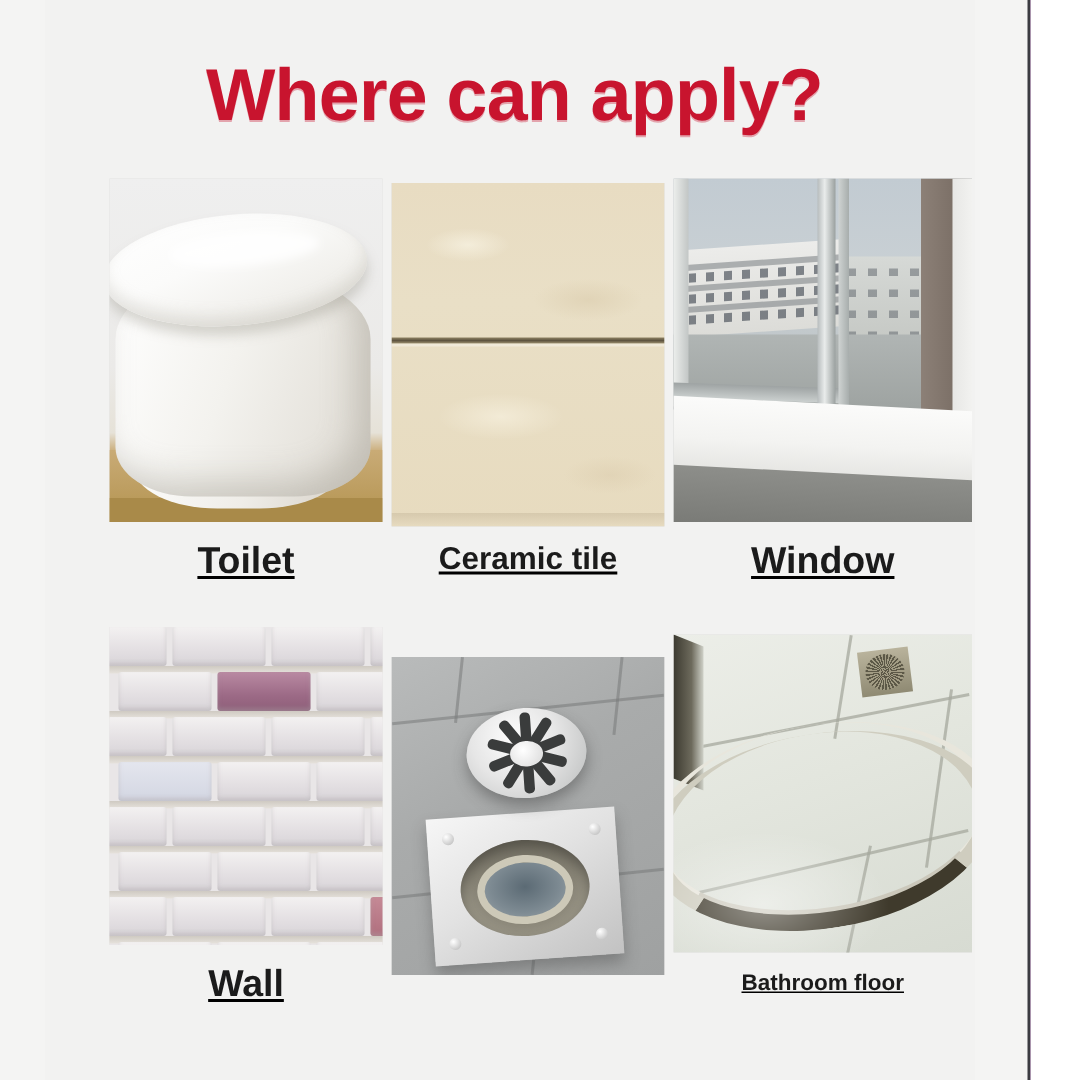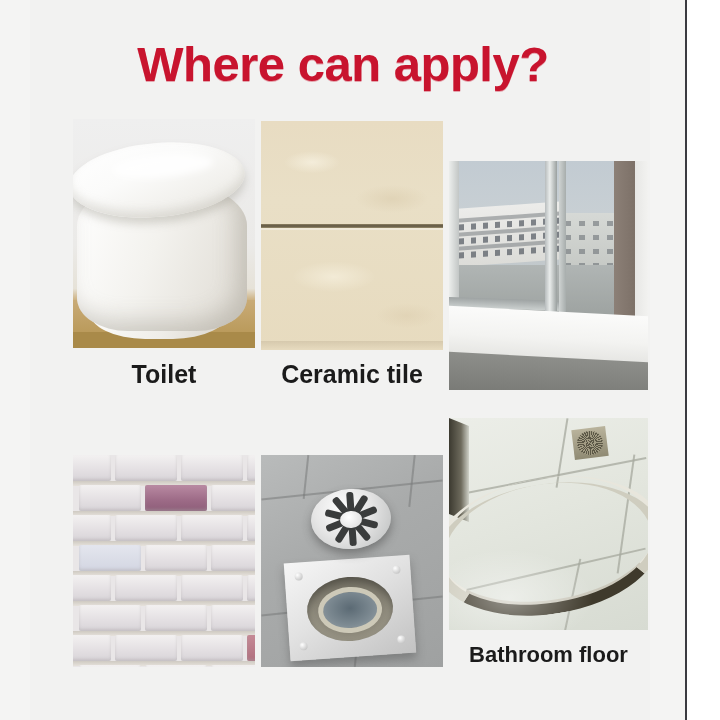--- a/index.html
+++ b/index.html
@@ -88,21 +88,22 @@
   .grid {
     position: absolute;
     left: 73px;
     top: 119px;
     width: 575px;
     z-index: 3;
   }
   .row {
     display: flex;
     justify-content: space-between;
-    align-items: flex-end;
+    align-items: center;
+    text-decoration: underline;
   }
   .cell { width: 182px; }
   .cell.wide { width: 199px; }
 
   .thumb {
     width: 100%;
     height: 229px;
     overflow: hidden;
     position: relative;
     background: #ddd;
@@ -113,22 +114,22 @@
     text-align: center;
     font-family: "Liberation Sans", sans-serif;
     font-weight: bold;
     font-size: 25px;
     color: #1b1b1b;
     margin-top: 12px;
     line-height: 1.18;
     position: relative;
     z-index: 8;
   }
-  .caption.small { font-size: 25px; margin-top: 10px; }
-  .caption.tight { font-size: 22px; }
+  .caption.small { font-size: 21px; margin-top: 10px; }
+  .caption.tight { font-size: 15px; }
 
   .spacer-row { height: 28px; }
 
   
   .art { position: absolute; inset: 0; }
 
   
   .toilet-bg {
     background: linear-gradient(#efefef 0%, #ebeae8 55%, #e6e2d8 74%, #c8a871 80%, #b9975c 100%);
   }
@@ -506,20 +507,21 @@
               <div class="win-left-edge"></div>
               <div class="win-frame-bottom"></div>
               <div class="win-frame-v"></div>
               <div class="win-frame-v2"></div>
               <div class="win-rightpanel"></div>
               <div class="win-right-white"></div>
               <div class="win-sill"></div>
               <div class="win-sill-front"></div>
             </div>
           </div>
+          <div class="caption">Window</div>
         </div>
       </div>
 
       <div class="spacer-row"></div>
 
       <div class="row row2">
 
         <div class="cell">
           <div class="thumb">
             <div class="art brick-bg" id="brickArt">
@@ -569,20 +571,21 @@
                   <div class="brick rose" style="left: 198px; width: 62px;"></div>
                 </div>
                 <div class="brick-mortar" style="top: 206px;"></div>
                 <div class="brick-row" style="top: 210px;">
                   <div class="brick" style="left: 30px; width: 62px;"></div>
                   <div class="brick" style="left: 96px; width: 62px;"></div>
                   <div class="brick" style="left: 162px; width: 62px;"></div>
                 </div>
               </div>
           </div>
+          <div class="caption">Wall</div>
         </div>
 
         <div class="cell">
           <div class="thumb">
             <div class="art drain-bg" id="drainArt">
               <div class="drain-tileline" style="left:0;top:34px;width:100%;height:2px;transform:rotate(-6deg)"></div>
               <div class="drain-tileline" style="left:0;top:150px;width:100%;height:2px;transform:rotate(-6deg)"></div>
               <div class="drain-tileline" style="left:44px;top:0;width:2px;height:44px;transform:rotate(6deg)"></div>
               <div class="drain-tileline" style="left:150px;top:0;width:2px;height:52px;transform:rotate(6deg)"></div>
               <div class="drain-tileline" style="left:96px;top:150px;width:2px;height:62px;transform:rotate(6deg)"></div>

